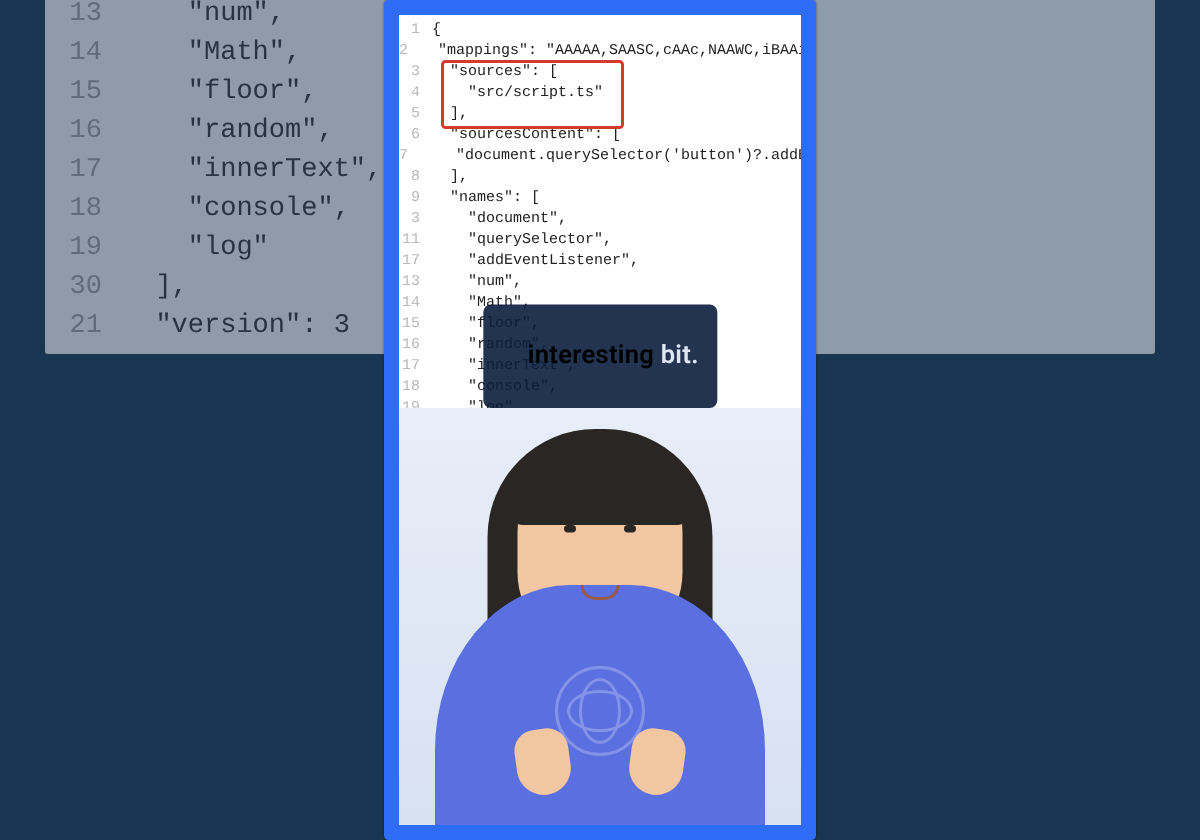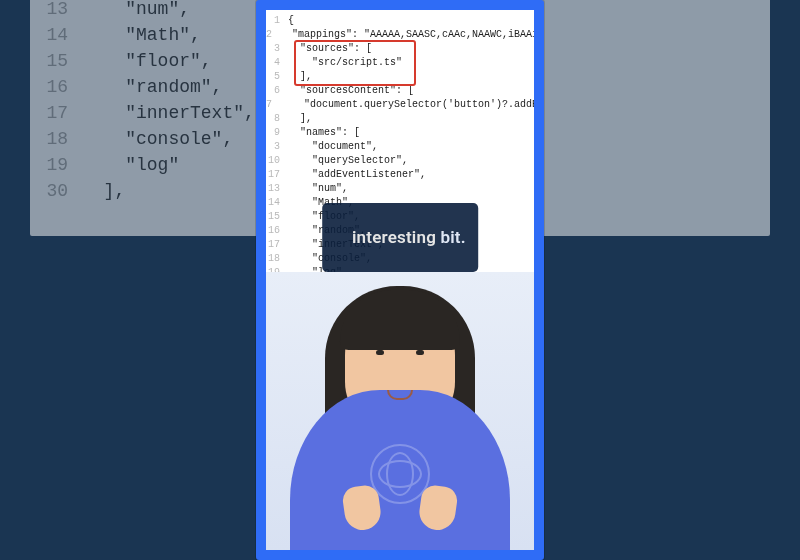--- a/index.html
+++ b/index.html
@@ -83,21 +83,21 @@
     background: rgba(10,30,60,.9);
     color: #dfe7f5;
     font-family: -apple-system, "Segoe UI", Roboto, Arial, sans-serif;
     font-size: 17px;
     font-weight: 600;
     padding: 4px 12px 5px;
     border-radius: 5px;
     white-space: pre;
     letter-spacing: .2px;
   }
-  .caption .accent { color: #e5e5e5; }
+  .caption .accent { color: #000000; }
 
   
   .presenter {
     position: absolute;
     left: 6px; right: 6px; bottom: 6px;
     height: 278px;
     background: linear-gradient(#e8eef8, #d8e1f2);
     overflow: hidden;
   }
   .presenter .body-shape {
@@ -197,20 +197,24 @@
       <span class="tx">    "console",</span>
     </div>
     <div class="row">
       <span class="ln">19</span>
       <span class="tx">    "log"</span>
     </div>
     <div class="row">
       <span class="ln">30</span>
       <span class="tx">  ],</span>
     </div>
+    <div class="row">
+      <span class="ln">21</span>
+      <span class="tx">  "version": 3</span>
+    </div>
   </div>
 
 <div class="phone">
 
   <div class="top-code" id="top-code">
     <div class="hl" id="hl-box" style="top: 30px; left: 28px; width: 122px; height: 46px;"></div>
   <div class="row">
         <span class="ln">1</span>
         <span class="tx">{</span>
       </div>
@@ -244,21 +248,21 @@
       </div>
       <div class="row">
         <span class="ln">9</span>
         <span class="tx">  "names": [</span>
       </div>
       <div class="row">
         <span class="ln">3</span>
         <span class="tx">    "document",</span>
       </div>
       <div class="row">
-        <span class="ln">10</span>
+        <span class="ln">11</span>
         <span class="tx">    "querySelector",</span>
       </div>
       <div class="row">
         <span class="ln">17</span>
         <span class="tx">    "addEventListener",</span>
       </div>
       <div class="row">
         <span class="ln">13</span>
         <span class="tx">    "num",</span>
       </div>

